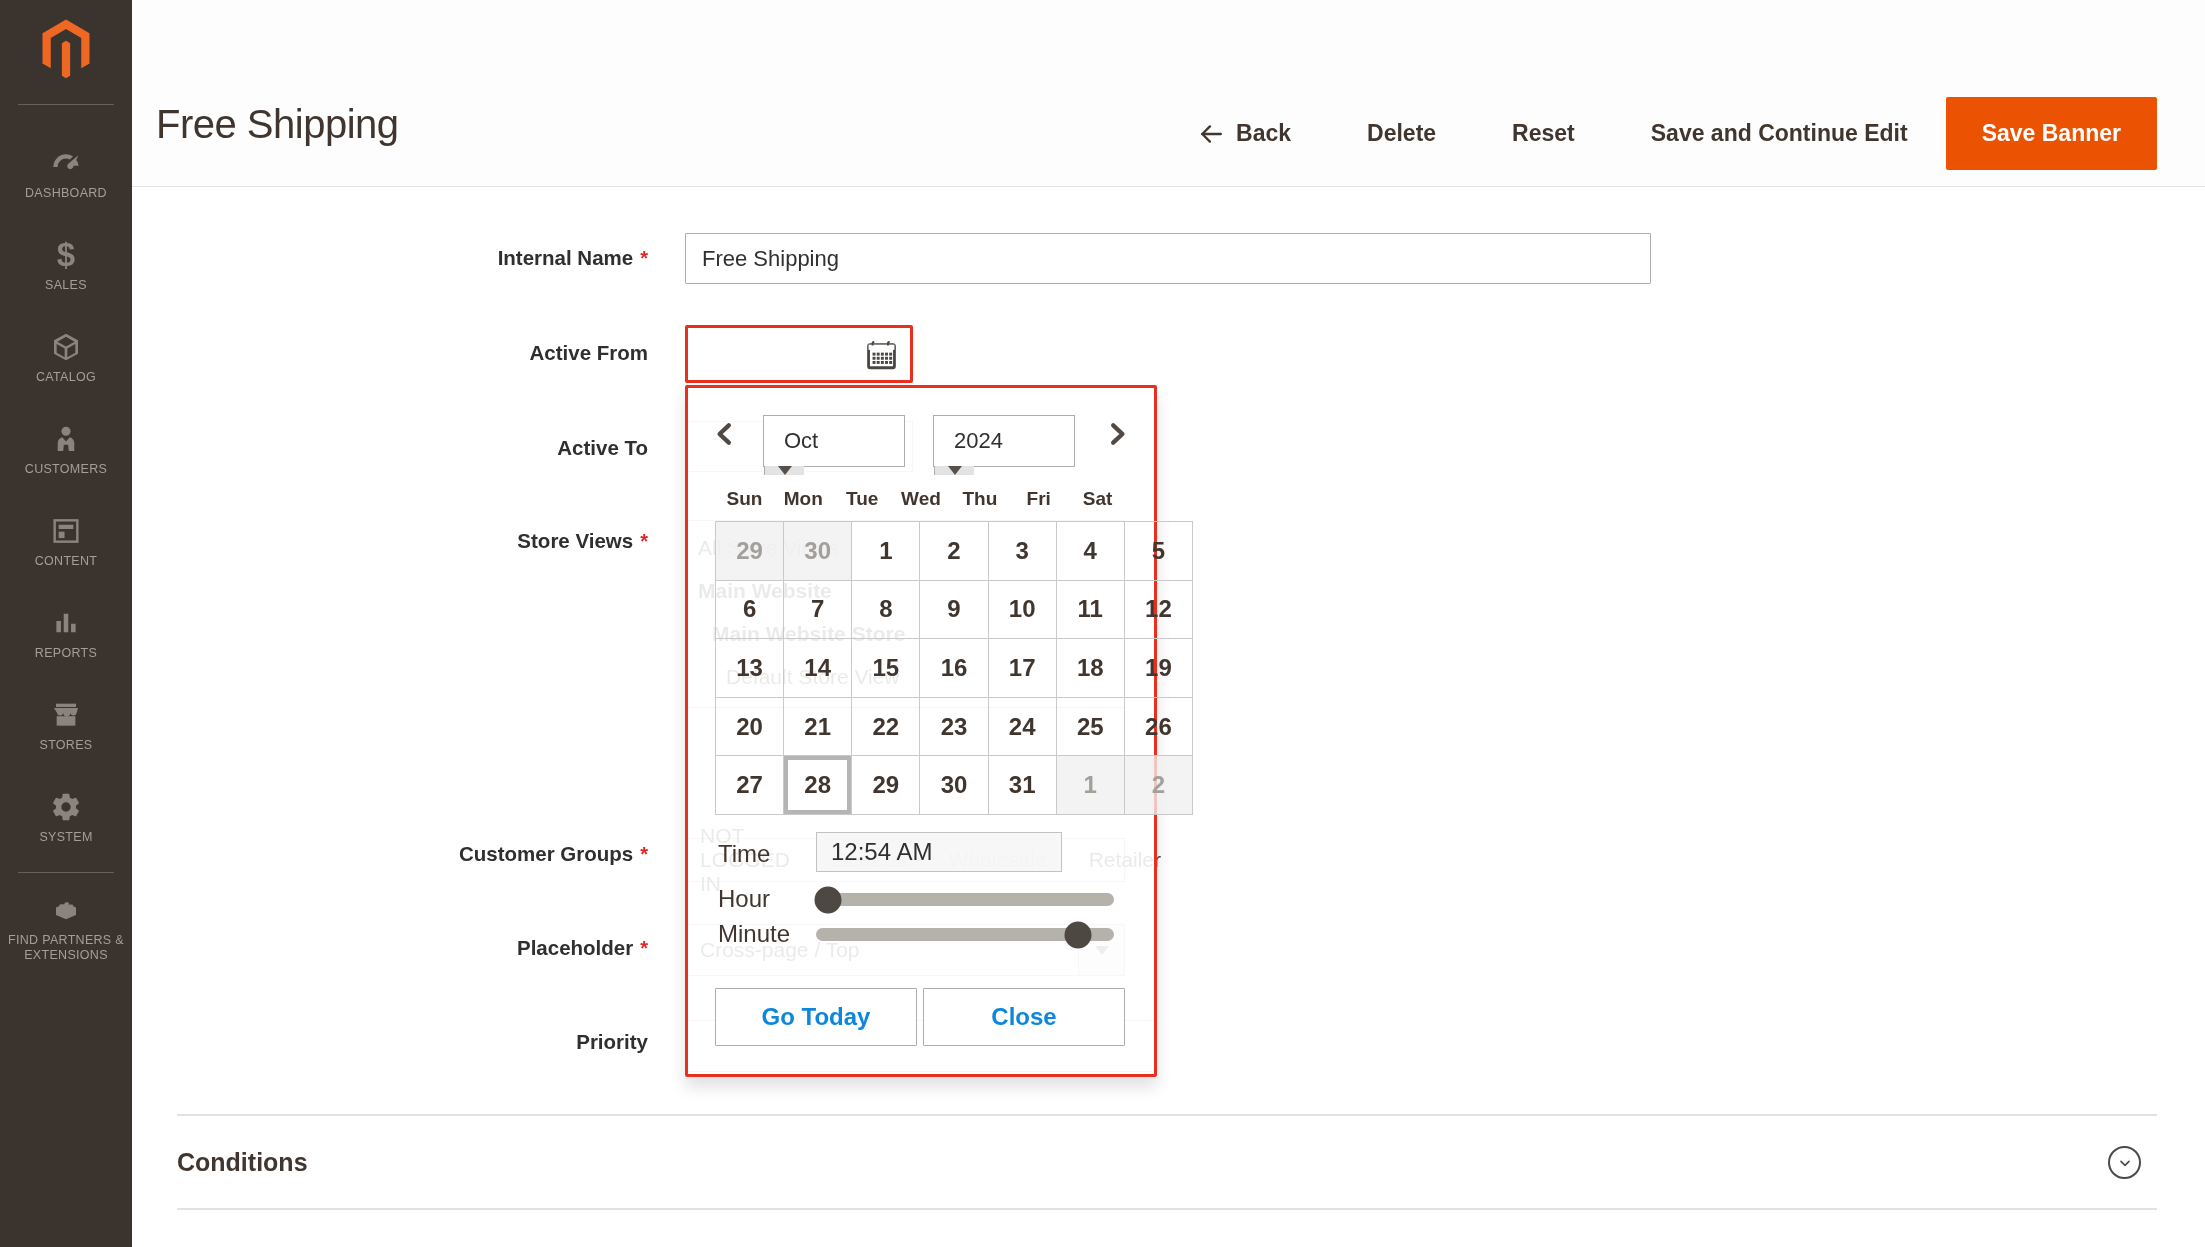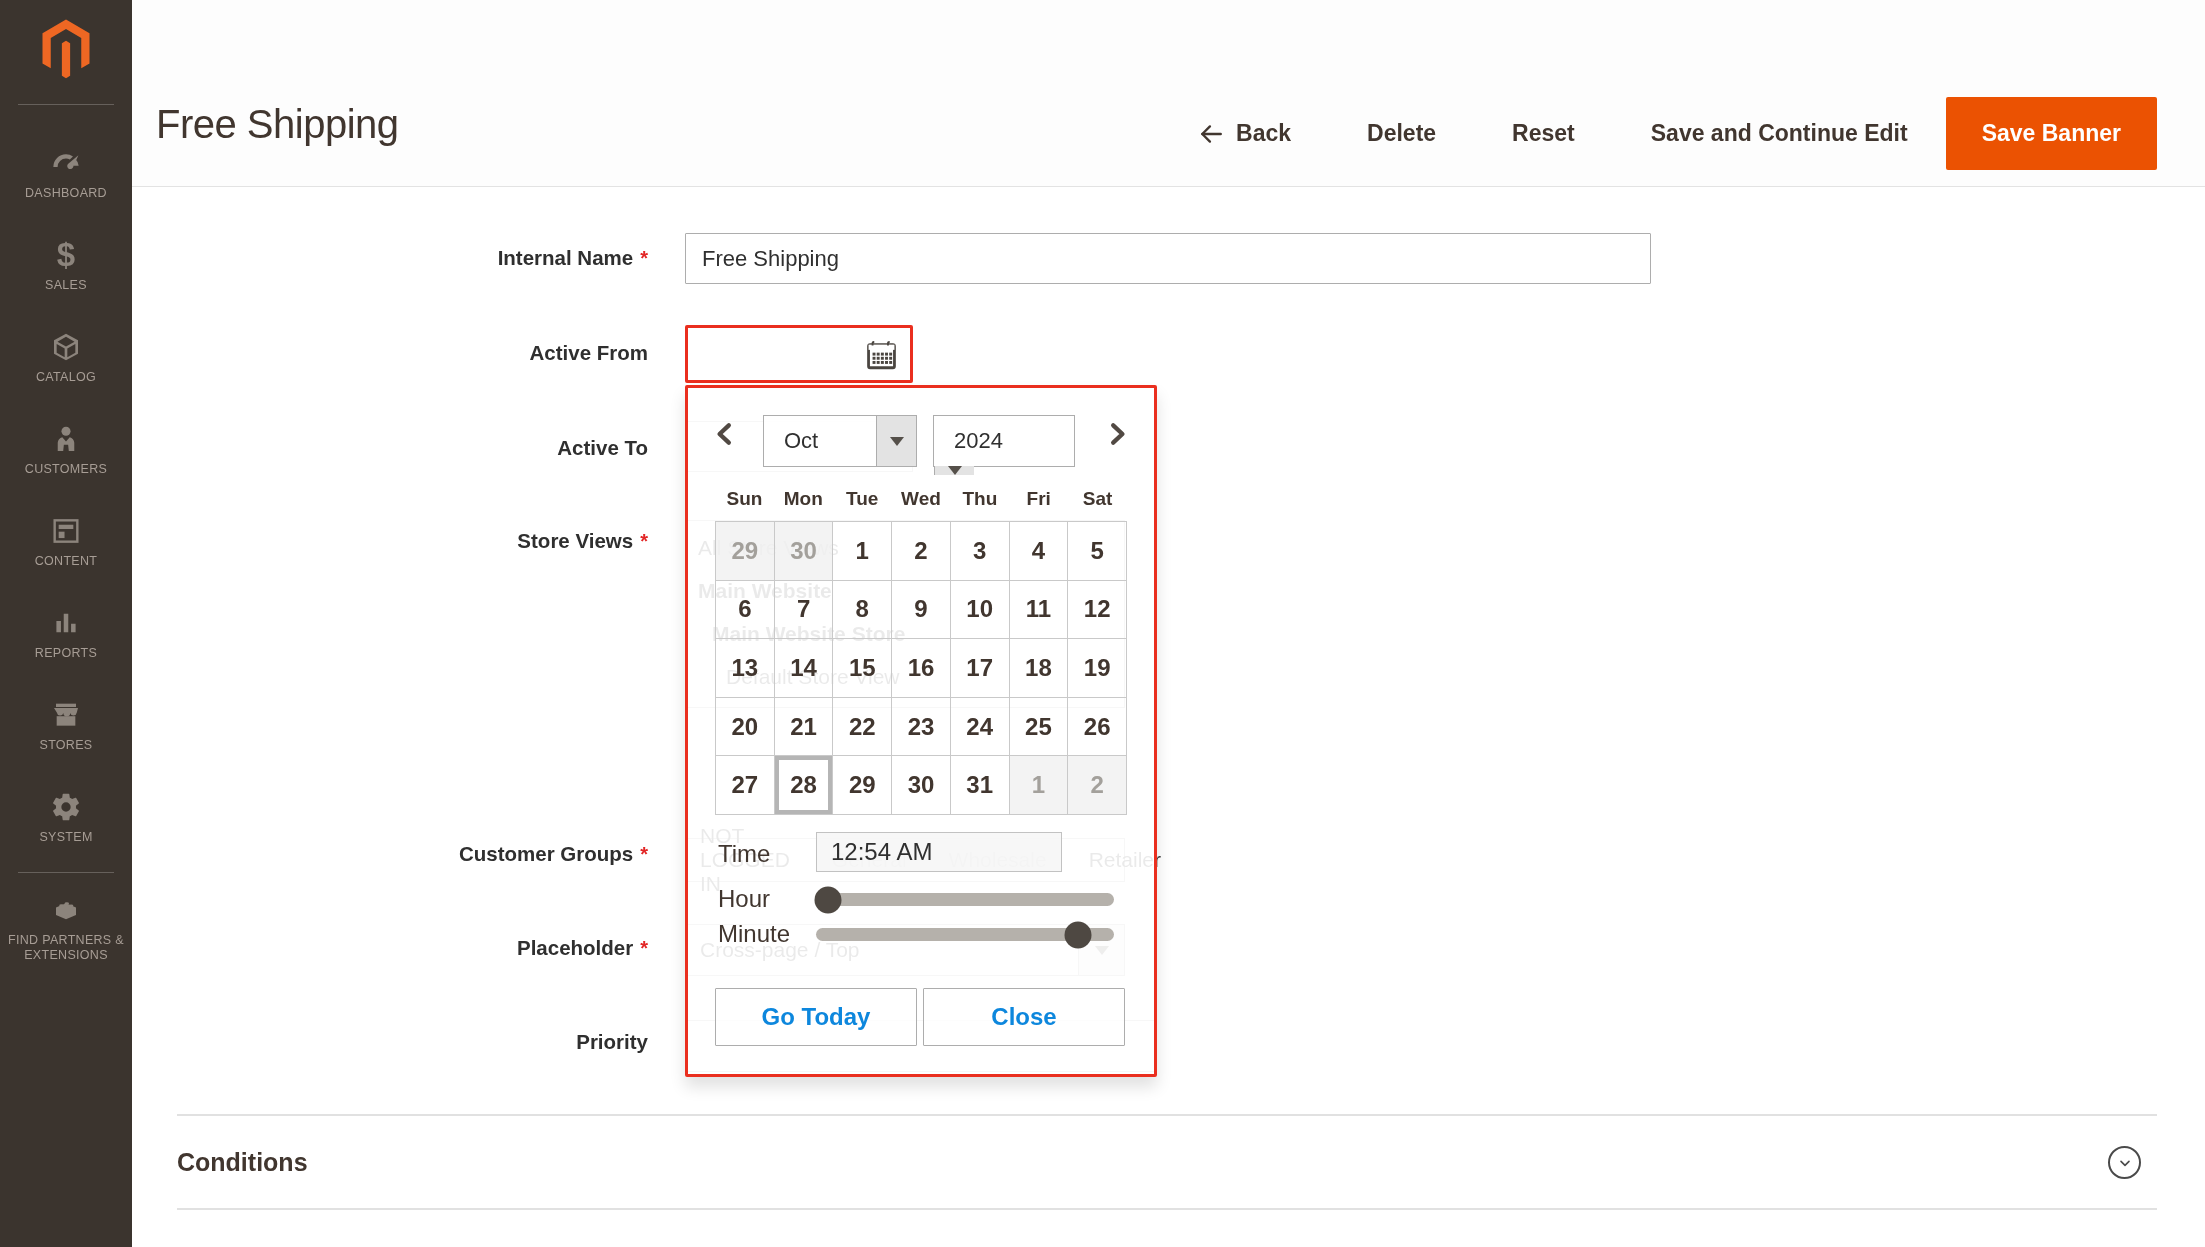--- a/index.html
+++ b/index.html
@@ -64,30 +64,30 @@
 
   
   .popup { position:absolute; left:685px; top:385px; width:472px; height:692px; background:rgba(255,255,255,.9);
     border:3px solid #ea2f1f; border-radius:2px; z-index:5; box-shadow:0 10px 16px rgba(0,0,0,.12); }
   .nav-chev { position:absolute; top:30px; width:30px; height:34px; background:none; border:none;
     color:#514943; cursor:pointer; }
   .nav-chev svg { width:26px; height:26px; }
   .chev-prev { left:22px; } .chev-next { right:22px; }
   .mini-select { position:absolute; top:27px; height:52px; border:1px solid #adadad; display:flex;
     background:rgba(255,255,255,.85); cursor:pointer; }
-  #month-select { left:75px; width:154px; } #year-select { left:245px; width:142px;flex-direction:column; }
+  #month-select { left:75px; width:142px;flex-direction:column; } #year-select { left:245px; width:142px;flex-direction:column; }
   .mini-select .msval { flex:1; font-size:22px; color:#303030; line-height:50px; padding-left:20px; }
   .mini-select .msarrow { width:40px; background:#e3e3e3; border-left:1px solid #adadad; display:flex;
     align-items:center; justify-content:center; }
   .tri-down { width:0; height:0; border-left:7px solid transparent; border-right:7px solid transparent;
     border-top:9px solid #55504a; }
   .weekdays { position:absolute; left:27px; top:100px; width:412px; display:grid;
     grid-template-columns:repeat(7,1fr); }
   .weekdays span { text-align:center; font-size:19px; font-weight:700; color:#41362f; }
-  .cal-grid { position:absolute; left:27px; top:133px; width:412px; height:294px; display:grid;
+  .cal-grid { position:absolute; left:27px; top:133px; width:478px; height:294px; display:grid;
     grid-template-columns:repeat(7,1fr); grid-template-rows:repeat(5,1fr);
     border-top:1px solid #c9c9c9; border-left:1px solid #c9c9c9; }
   .cal-cell { border-right:1px solid #c9c9c9; border-bottom:1px solid #c9c9c9; display:flex;
     align-items:center; justify-content:center; font-size:24px; font-weight:600; color:#41362f; cursor:pointer; }
   .cal-cell.muted { background:rgba(240,240,240,.78); color:#a3a09b; cursor:default; }
   .cal-cell.today { box-shadow:inset 0 0 0 4px #b5b5b5; }
   .dp-label { position:absolute; left:30px; font-size:24px; color:#41362f; }
   #time-input { position:absolute; left:128px; top:444px; width:246px; height:40px;
     border:1px solid #c2c2c2; border-radius:0; background:rgba(246,246,246,.85);
     font-size:24px; color:#303030; padding:0 14px; font-family:inherit; }

